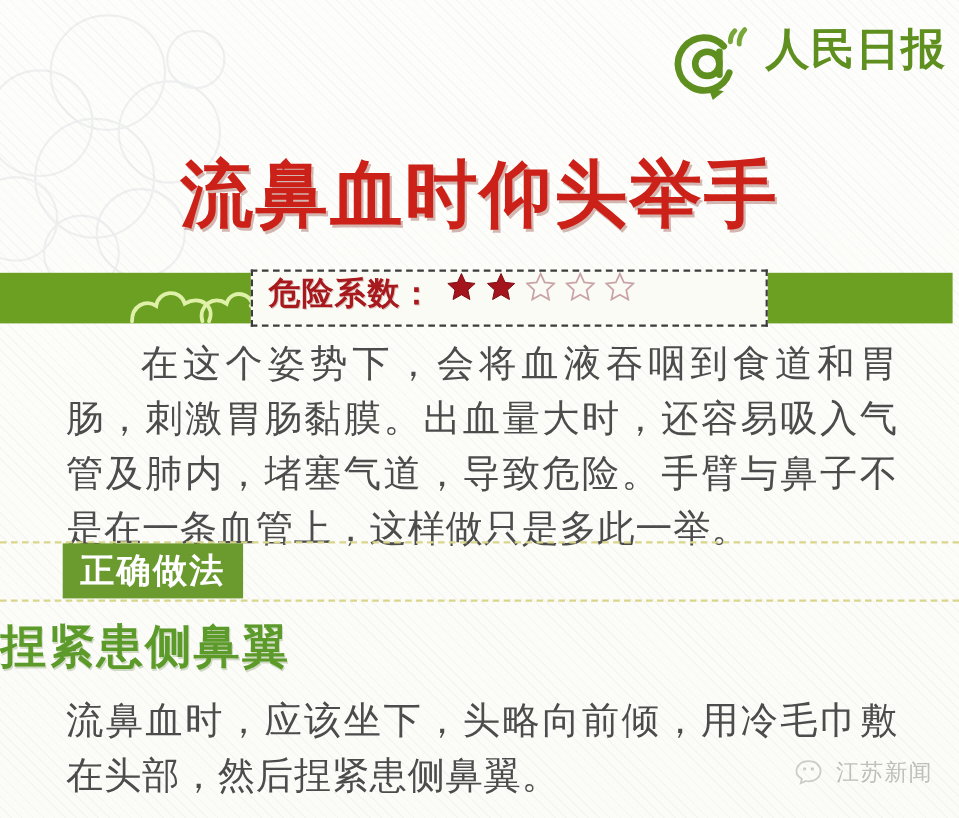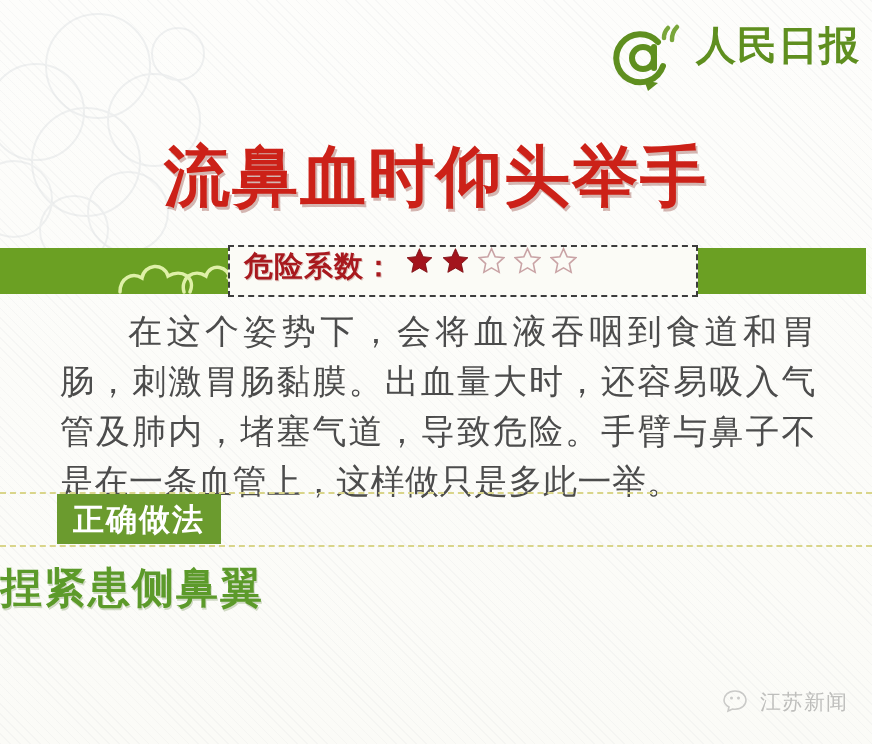--- a/index.html
+++ b/index.html
@@ -186,21 +186,21 @@
     color:#4c4c4c;
     text-align:justify;
     letter-spacing:0.5px;
   }
 
   
   .watermark {
     position:absolute;
     right:24px; bottom:28px;
     display:flex;
-    align-items:flex-start;
+    align-items:center;
     gap:7px;
     opacity:0.42;
   }
   .wm-icon { width:30px; height:26px; display:block; }
   .wm-text {
     font-size:21px;
     color:#6d6d6d;
     letter-spacing:1px;
     white-space:nowrap;
   }
@@ -277,20 +277,21 @@
   <p class="para-danger">在这个姿势下，会将血液吞咽到食道和胃肠，刺激胃肠黏膜。出血量大时，还容易吸入气管及肺内，堵塞气道，导致危险。手臂与鼻子不是在一条血管上，这样做只是多此一举。</p>
 
   <div class="dash-top"></div>
   <div class="method-tag">
     <span class="method-tag-label">正确做法</span>
   </div>
   <div class="dash-bottom"></div>
 
   <div class="sub-title">捏紧患侧鼻翼</div>
 
+  <p class="para-method">流鼻血时，应该坐下，头略向前倾，用冷毛巾敷在头部，然后捏紧患侧鼻翼。</p>
 
   <div class="watermark">
     <svg class="wm-icon" viewBox="0 0 30 26">
       <path d="M12 3 C5 3 1 7.5 1 12 C1 15 3 17.5 6 19 L5 23 L9.5 21 C10.5 21.2 11.3 21.3 12 21.3 C19 21.3 23 16.8 23 12 C23 7.5 19 3 12 3 Z" fill="none" stroke="#8a8a8a" stroke-width="1.6"></path>
       <circle cx="8.5" cy="10" r="1.5" fill="#8a8a8a"></circle>
       <circle cx="15.5" cy="10" r="1.5" fill="#8a8a8a"></circle>
     </svg>
     <span class="wm-text">江苏新闻</span>
   </div>
 

